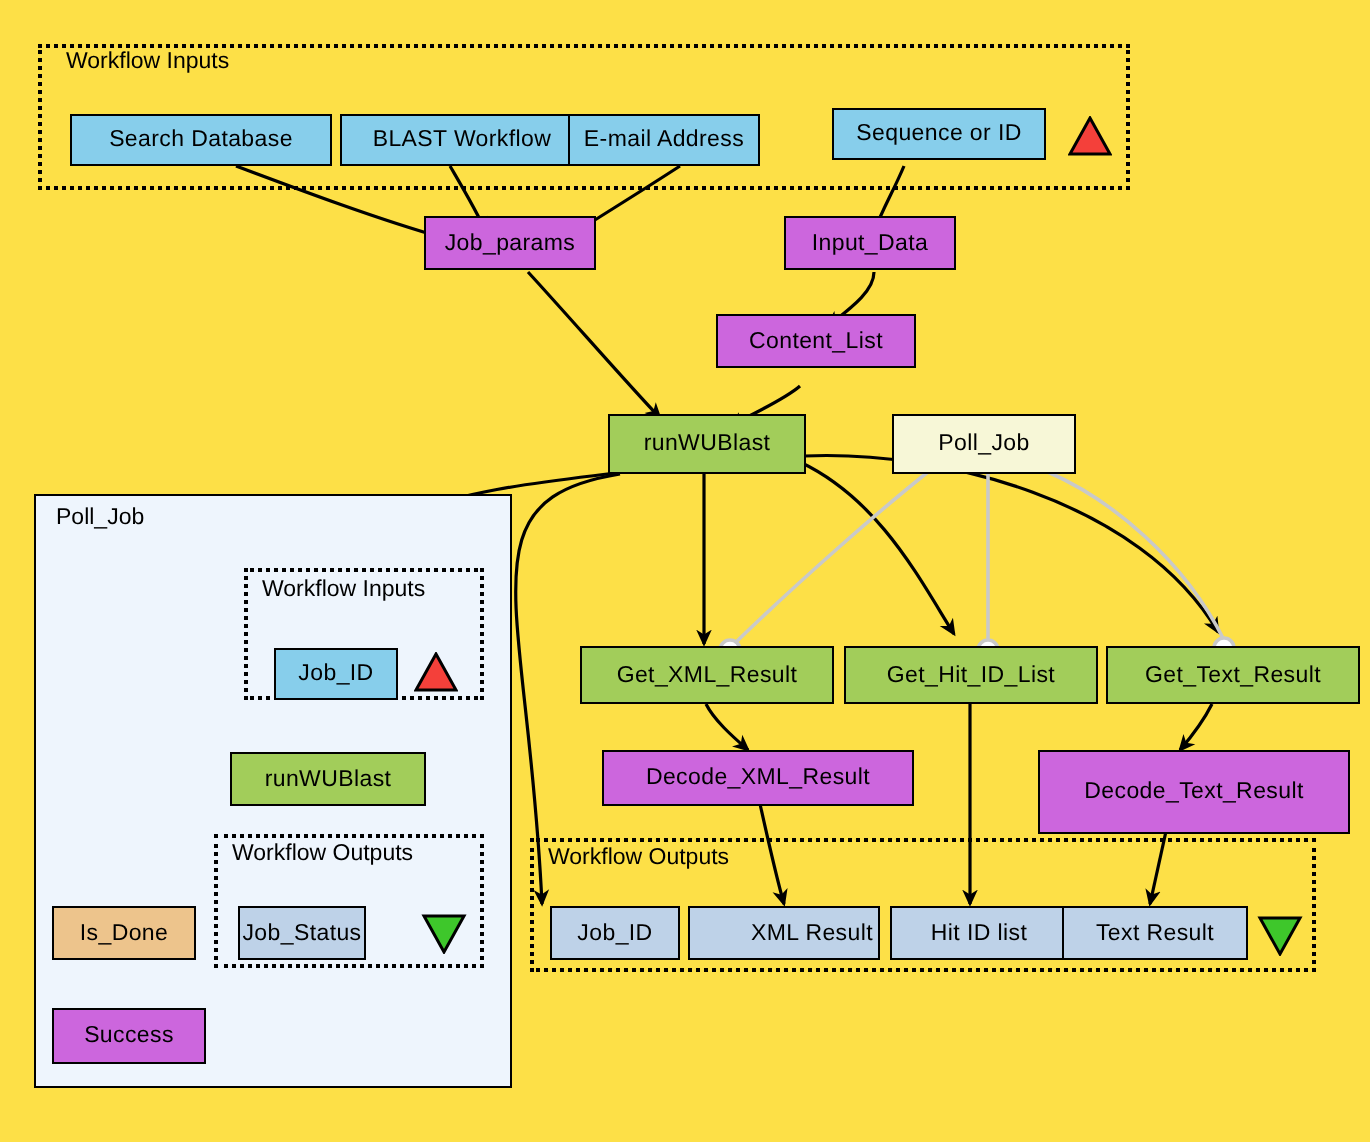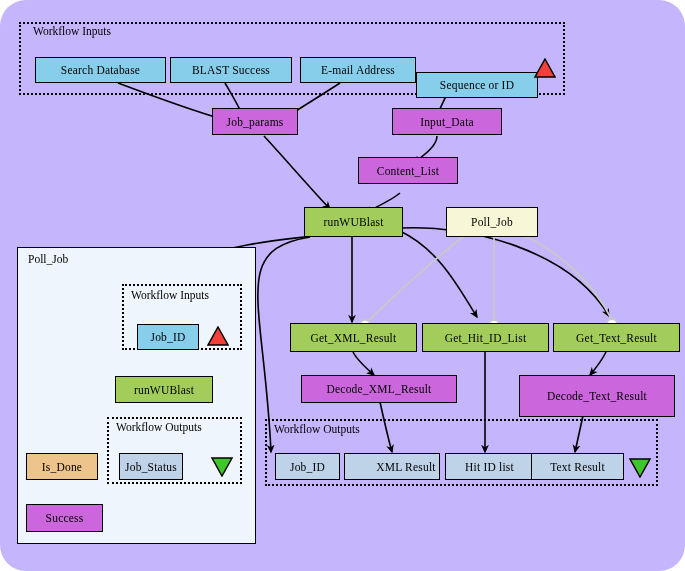--- a/index.html
+++ b/index.html
@@ -4,24 +4,23 @@
 <style>
   html, body {
     margin: 0;
     padding: 0;
     background: #ffffff;
   }
   #canvas {
     position: relative;
     width: 685px;
     height: 571px;
-    background: #c4b5fd;
-    font-family: Liberation Serif, serif;
+    background: #fde047;
+    font-family: Liberation Sans, sans-serif;
     overflow: hidden;
-    border-radius: 26px;
   }
   
   .dotted-group {
     position: absolute;
     border: 2px dotted #000000;
     box-sizing: border-box;
     background: transparent;
   }
   .solid-group {
     position: absolute;
@@ -128,38 +127,38 @@
     <path class="edge" d="M62,481 L62,503" marker-end="url(#ah)"></path>
   </svg>
 
   <div class="dotted-group" style="left:19px; top:22px; width:546px; height:73px;"></div>
   <div class="group-label" style="left:33px; top:26px;">Workflow Inputs</div>
 
   <div class="node n-input" style="left:35px; top:57px; width:131px; height:26px;">
     <span>Search Database</span>
   </div>
   <div class="node n-input" style="left:170px; top:57px; width:122px; height:26px;">
-    <span>BLAST Success</span>
-  </div>
-  <div class="node n-input" style="left:300px; top:57px; width:116px; height:26px;">
+    <span>BLAST Workflow</span>
+  </div>
+  <div class="node n-input" style="left:284px; top:57px; width:96px; height:26px;">
     <span>E-mail Address</span>
   </div>
-  <div class="node n-input" style="left:416px; top:72px; width:122px; height:26px;">
+  <div class="node n-input" style="left:416px; top:54px; width:107px; height:26px;">
     <span>Sequence or ID</span>
   </div>
   <div class="tri-wrap" style="left:534px; top:58px;">
     <svg width="22" height="20" viewBox="0 0 22 20">
       <polygon points="11,1 21,19 1,19" fill="#f4403a" stroke="#000000" stroke-width="1.5"></polygon>
     </svg>
   </div>
 
   <div class="node n-proc" style="left:212px; top:108px; width:86px; height:27px;">
     <span>Job_params</span>
   </div>
-  <div class="node n-proc" style="left:392px; top:108px; width:110px; height:27px;">
+  <div class="node n-proc" style="left:392px; top:108px; width:86px; height:27px;">
     <span>Input_Data</span>
   </div>
   <div class="node n-proc" style="left:358px; top:157px; width:100px; height:27px;">
     <span>Content_List</span>
   </div>
 
   <div class="node n-green" style="left:304px; top:207px; width:99px; height:30px;">
     <span>runWUBlast</span>
   </div>
   <div class="node n-cream" style="left:446px; top:207px; width:92px; height:30px;">

